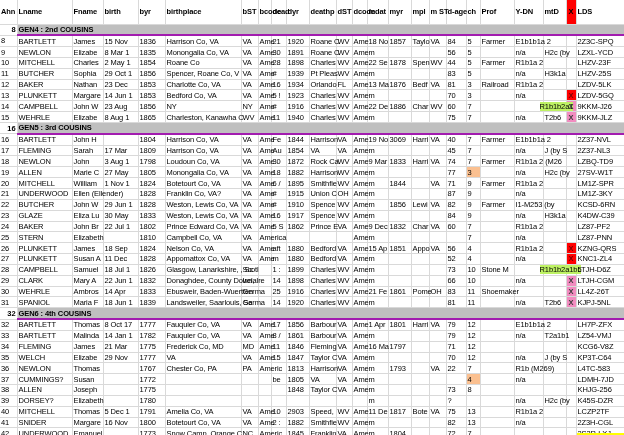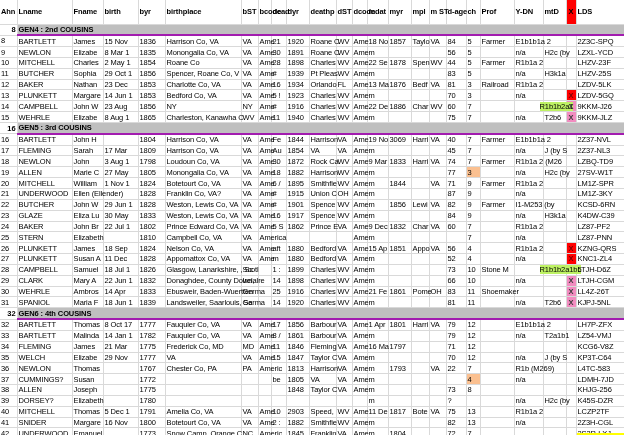--- a/index.html
+++ b/index.html
@@ -455,21 +455,21 @@
       <tr>
         <td class="al-r clip">22</td>
         <td class="clip">BUTCHER</td>
         <td class="clip">John W</td>
         <td class="clip">29 Jun 1</td>
         <td class="al-r clip">1828</td>
         <td class="clip">Weston, Lewis Co, VA</td>
         <td class="clip">VA</td>
         <td class="clip">Ame</td>
         <td class="clip">#</td>
-        <td class="al-r clip">1901</td>
+        <td class="al-r clip">1910</td>
         <td class="clip">Spence</td>
         <td class="clip">WV</td>
         <td class="clip">Ame</td>
         <td class="clip">m</td>
         <td class="al-r clip">1856</td>
         <td class="clip">Lewi</td>
         <td class="clip">VA</td>
         <td class="al-r clip">82</td>
         <td class="al-r clip b">9</td>
         <td class="clip">Farmer</td>

